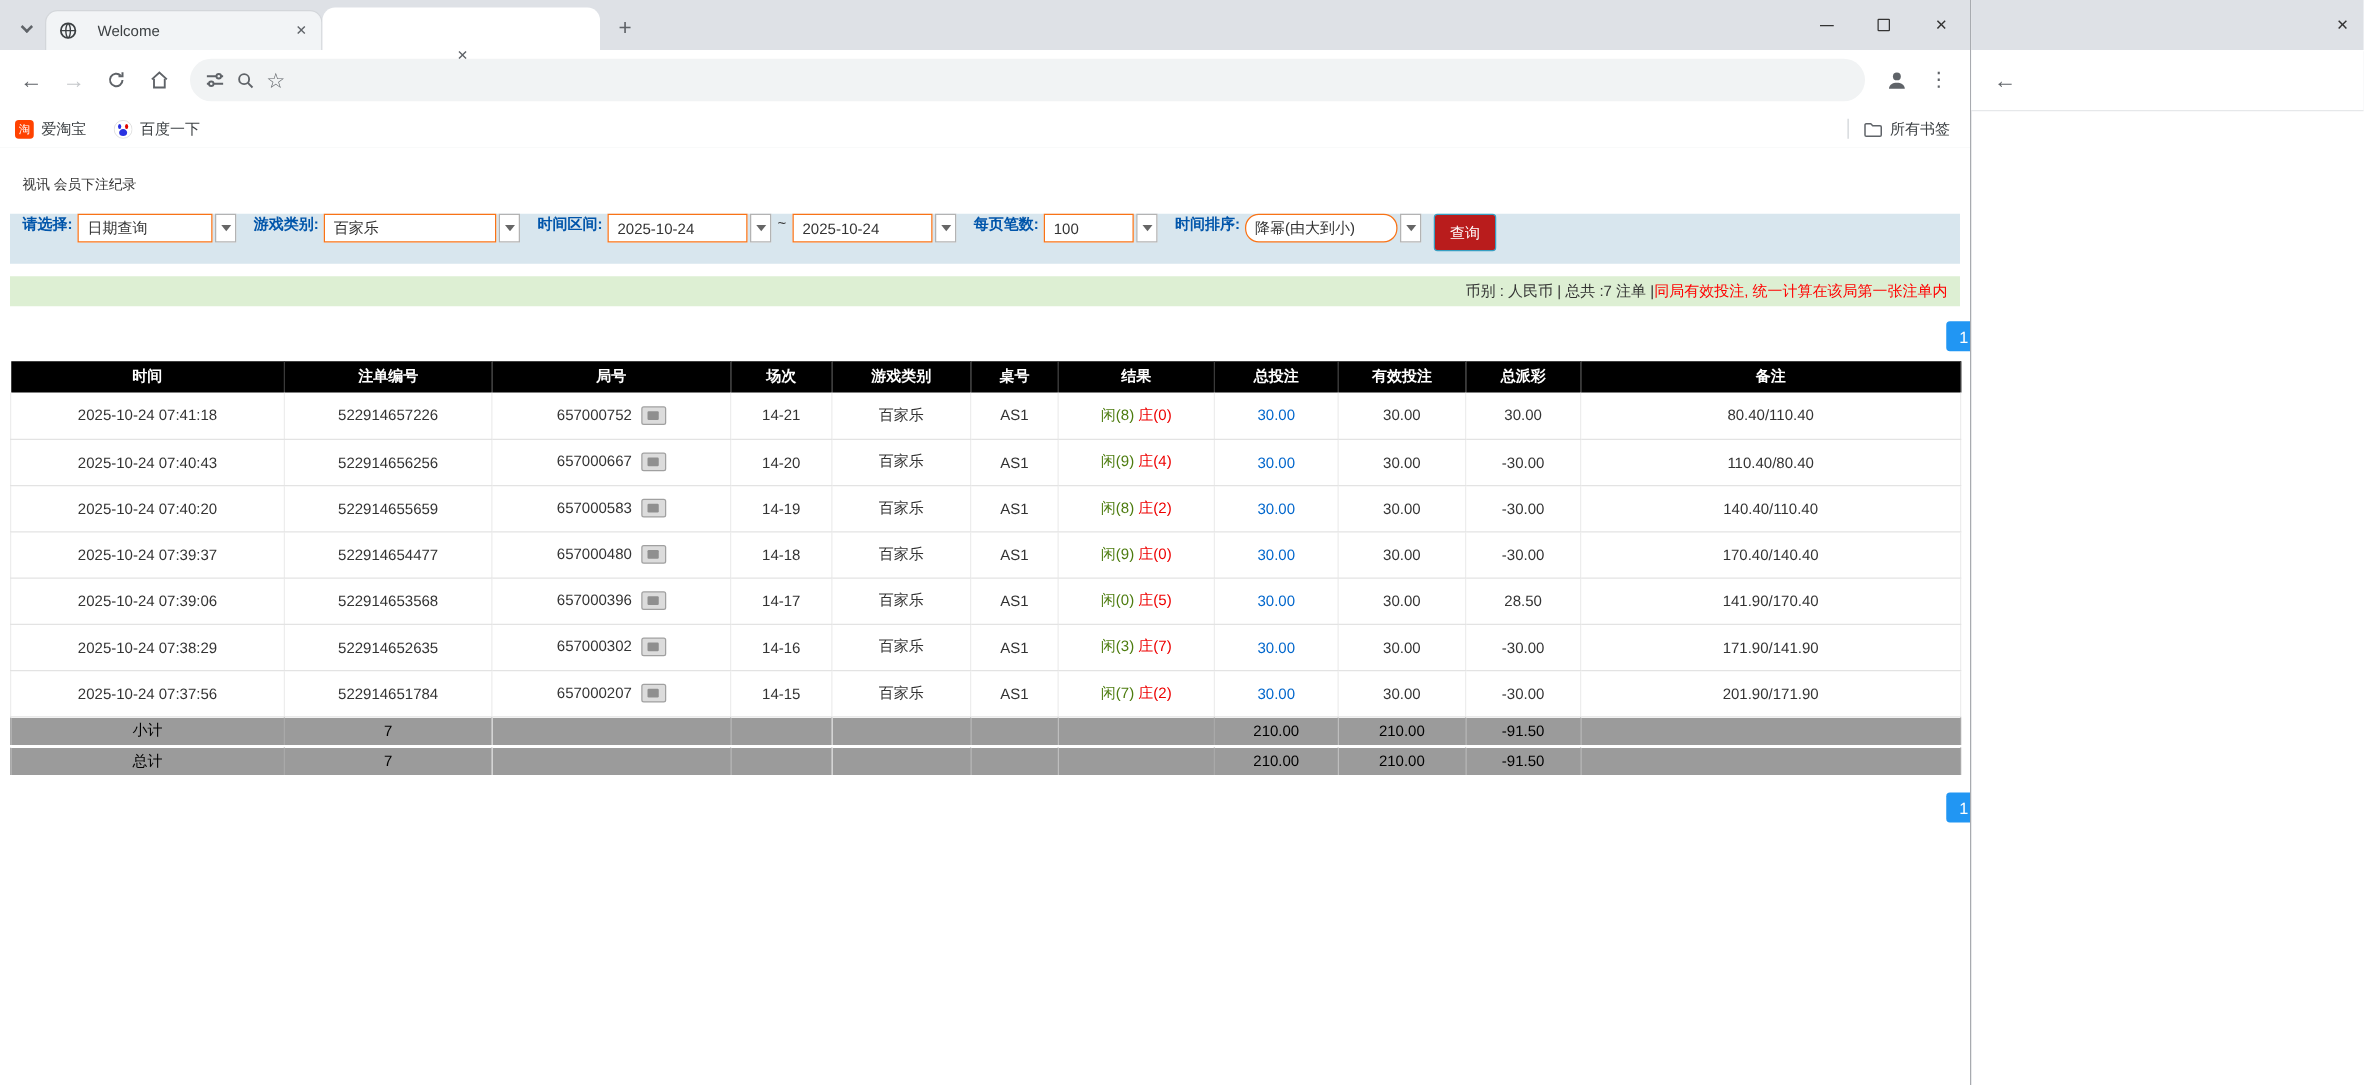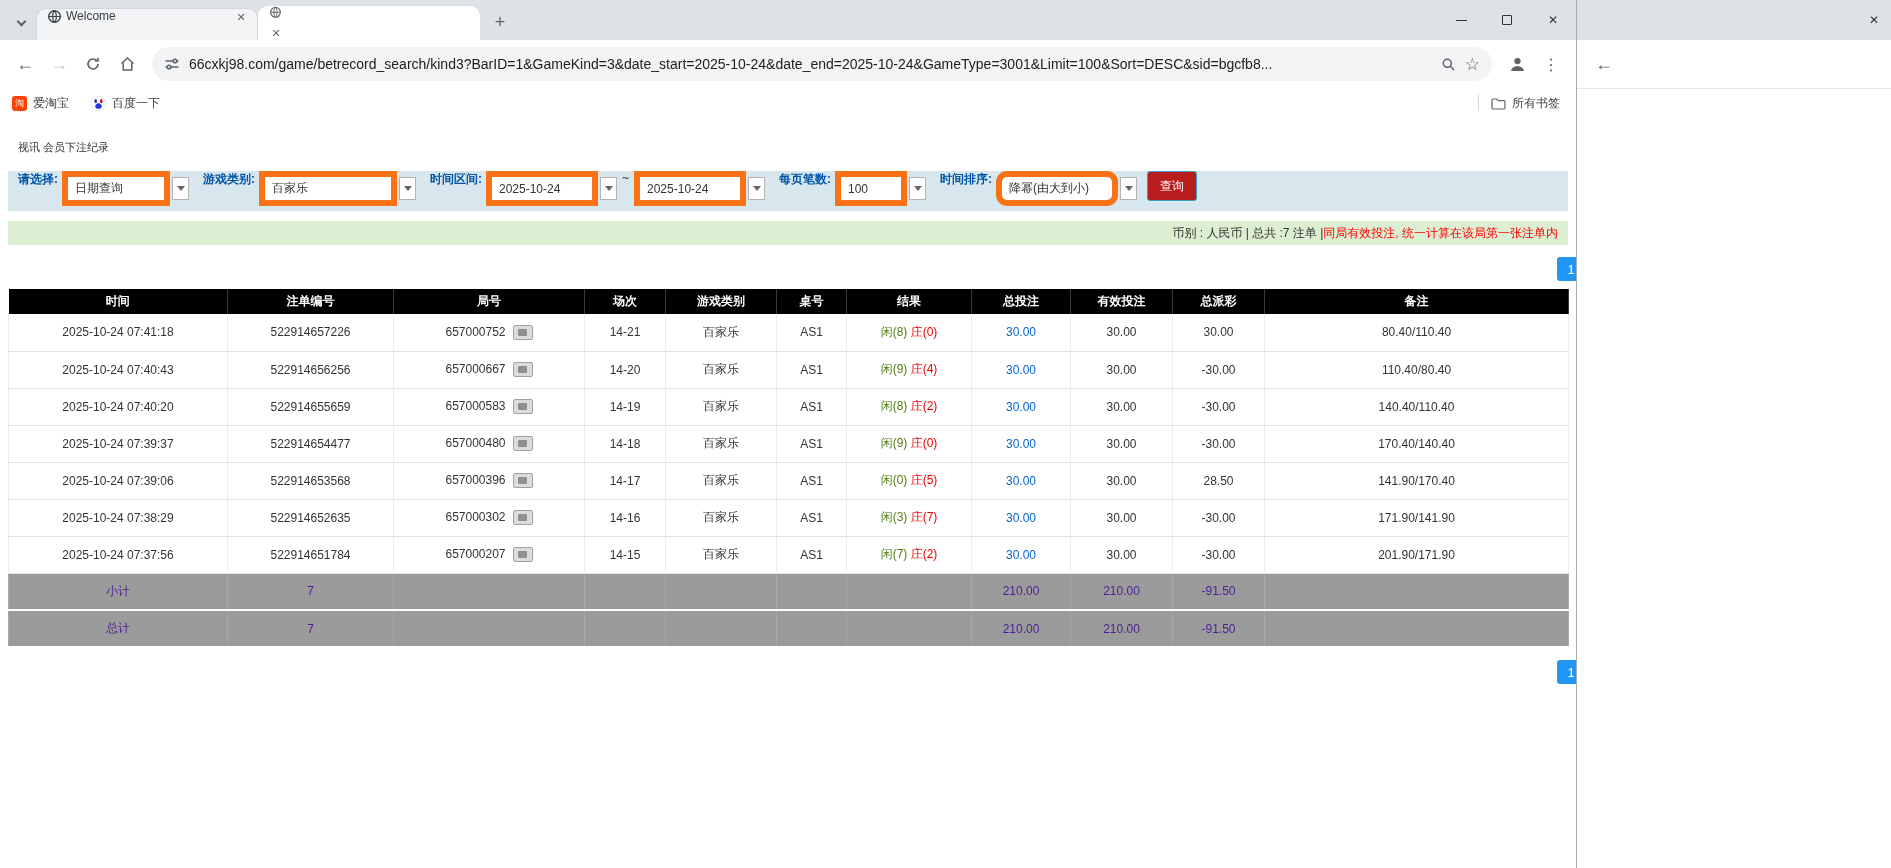--- a/index.html
+++ b/index.html
@@ -6,21 +6,21 @@
   html,body { width:1891px; height:868px; overflow:hidden; background:#fff;
     font-family:"Liberation Sans", sans-serif; }
   .screen { position:relative; width:1891px; height:868px; background:#fff; }
 
   
   .main-window { position:absolute; left:0; top:0; width:1576px; height:868px; background:#fff; }
 
   .tabstrip { height:40px; background:#dee1e6; display:flex; align-items:flex-end; padding-left:6px; position:relative; }
   .tab-search { width:30px; height:34px; display:flex; align-items:center; justify-content:center; cursor:pointer; }
   .chev { width:7px; height:7px; border-right:2px solid #5f6368; border-bottom:2px solid #5f6368; transform:rotate(45deg); margin-top:-4px; }
-  .tab { width:222px; height:34px; display:flex; align-items:flex-start; gap:4px; padding:0 8px 0 10px;
+  .tab { width:222px; height:34px; display:flex; align-items:center; gap:16px; padding:0 8px 0 10px;
     border-radius:10px 10px 0 0; font-size:12px; color:#3c4043; cursor:pointer; }
   .tab.inactive { background:#f2f4f6; border:1px solid #d3d6da; border-bottom:none; height:32px; }
   .tab.active { background:#ffffff;flex-direction:column; }
   .tab .title { flex:1; white-space:nowrap; overflow:hidden; text-overflow:ellipsis; }
   .tab .close { width:16px; height:16px; border-radius:50%; display:flex; align-items:center; justify-content:center;
     font-size:11px; color:#5f6368; }
   .newtab { width:28px; height:28px; margin:0 0 4px 6px; display:flex; align-items:center; justify-content:center;
     font-size:18px; color:#5f6368; border-radius:50%; cursor:pointer; }
   .wincontrols { position:absolute; right:0; top:0; height:40px; display:flex; }
   .winbtn { width:46px; height:40px; display:flex; align-items:center; justify-content:center; color:#333; font-size:12px; }
@@ -49,21 +49,21 @@
 
   
   .page { position:relative; height:750px; background:#fff; padding-top:22px; overflow:hidden; }
   .page-title { margin-left:18px; font-size:11px; color:#333; font-weight:500; }
 
   .filterbar { margin:16px 8px 0 8px; height:40px; background:#d8e6ee; display:flex; align-items:flex-start;
     padding:0 10px; font-size:12px; }
   .flabel { color:#0055aa; font-weight:bold; margin:0 4px 0 14px; white-space:nowrap; }
   .flabel.first { margin-left:0; }
   .combo { display:flex; align-items:center; cursor:pointer; }
-  .cval { background:#fff; border:6px solid #f97316; height:35px; display:flex; align-items:center; padding:0 7px;
+  .cval { background:#fff; border:1px solid #f97316; height:23px; display:flex; align-items:center; padding:0 7px;
     font-size:12px; color:#333; white-space:nowrap; }
   .carrow { width:17px; height:23px; background:#fff; border:1px solid #b3b3b3; margin-left:2px; display:flex;
     align-items:center; justify-content:center; }
   .carrow .tri { width:0; height:0; border-left:4px solid transparent; border-right:4px solid transparent;
     border-top:5px solid #666; }
   .tilde { margin:0 5px; color:#333; }
   .w108 { width:108px; } .w138 { width:138px; } .w112 { width:112px; } .w72 { width:72px; } .w122 { width:122px;border-radius:11px; }
   .search-btn { background:#b91c1c; color:#fff; font-size:12px; height:30px; padding:0 12px; border:1px solid #389fc2;
     border-radius:3px; margin-left:10px; cursor:pointer; }
 
@@ -72,21 +72,21 @@
   .info-right { color:#ff0000; }
 
   .pager-row { display:flex; justify-content:flex-end; margin:12px 0 8px 0; }
   .pager-btn { width:28px; height:24px; background:#2196f3; color:#fff; font-size:13px; display:flex;
     align-items:center; justify-content:center; border-radius:3px; margin-right:-9px; cursor:pointer; }
 
   table.bet { border-collapse:collapse; margin-left:8px; width:1560px; table-layout:fixed; font-size:12px; }
   .bet th { background:#000; color:#fff; height:25px; font-weight:bold; border-right:1px solid #3a3a3a; }
   .bet td { height:37px; text-align:center; color:#333; border-bottom:1px solid #e3e3e3;
     border-right:1px solid #ededed; border-left:1px solid #ededed; background:#fff; overflow:hidden; }
-  .bet tr.sumrow td { background:#9b9b9b; color:#4c1d95; height:37px; border-bottom:2px solid #fff;
+  .bet tr.sumrow td { background:#9b9b9b; color:#000000; height:24px; border-bottom:2px solid #fff;
     border-right:1px solid #a9a9a9; border-left:1px solid #a9a9a9; }
   .blue { color:#0066cc; cursor:pointer; }
   .red { color:#ff0000; }
   .sum-red { color:#ff1a1a; }
   .player { color:#4d7c0f; }
   .banker { color:#ee0000; }
   .round-icon { display:inline-block; width:20px; height:15px; background:#dcdcdc; border:1px solid #a0a0a0;
     border-radius:2px; vertical-align:middle; margin-left:7px; position:relative; cursor:pointer; }
   .round-icon::after { content:""; position:absolute; left:4px; top:3px; width:9px; height:7px; background:#8f8f8f;
     border-radius:1px; }
@@ -155,21 +155,20 @@
           </svg>
       </div>
       <div class="addr">
         <span class="addr-icon">
           <svg width="16" height="16" viewBox="0 0 16 16" fill="none" stroke="#5f6368" stroke-width="1.5">
               <path d="M1.5 5h7.5M12.8 5h1.7M1.5 11h1.7M6.8 11h7.7"></path>
               <circle cx="11" cy="5" r="1.8"></circle>
               <circle cx="5" cy="11" r="1.8"></circle>
             </svg>
         </span>
-        <span class="url">66cxkj98.com/game/betrecord_search/kind3?BarID=1&amp;GameKind=3&amp;date_start=2025-10-24&amp;date_end=2025-10-24&amp;GameType=3001&amp;Limit=100&amp;Sort=DESC&amp;sid=bgcfb8...</span>
         <span class="addr-icon">
           <svg width="15" height="15" viewBox="0 0 15 15" fill="none" stroke="#5f6368" stroke-width="1.5">
               <circle cx="6.3" cy="6.3" r="4"></circle>
               <path d="M9.3 9.3L13 13"></path>
             </svg>
         </span>
         <span class="addr-icon star">☆</span>
       </div>
       <div class="tb-btn">
         <svg width="19" height="19" viewBox="0 0 18 18" fill="#5f6368">

